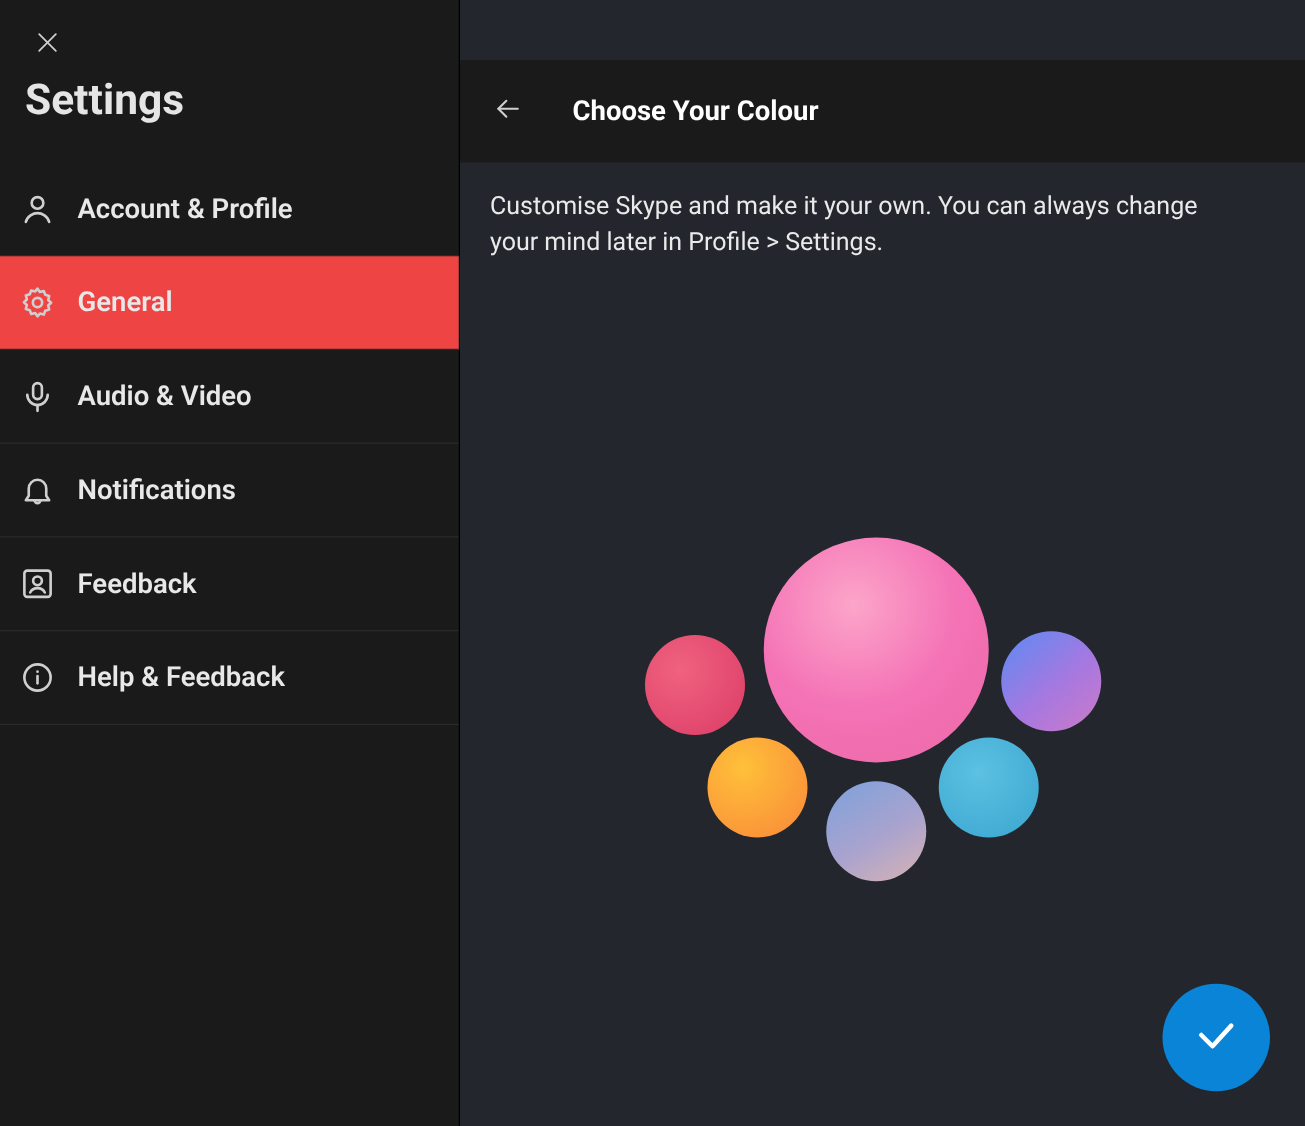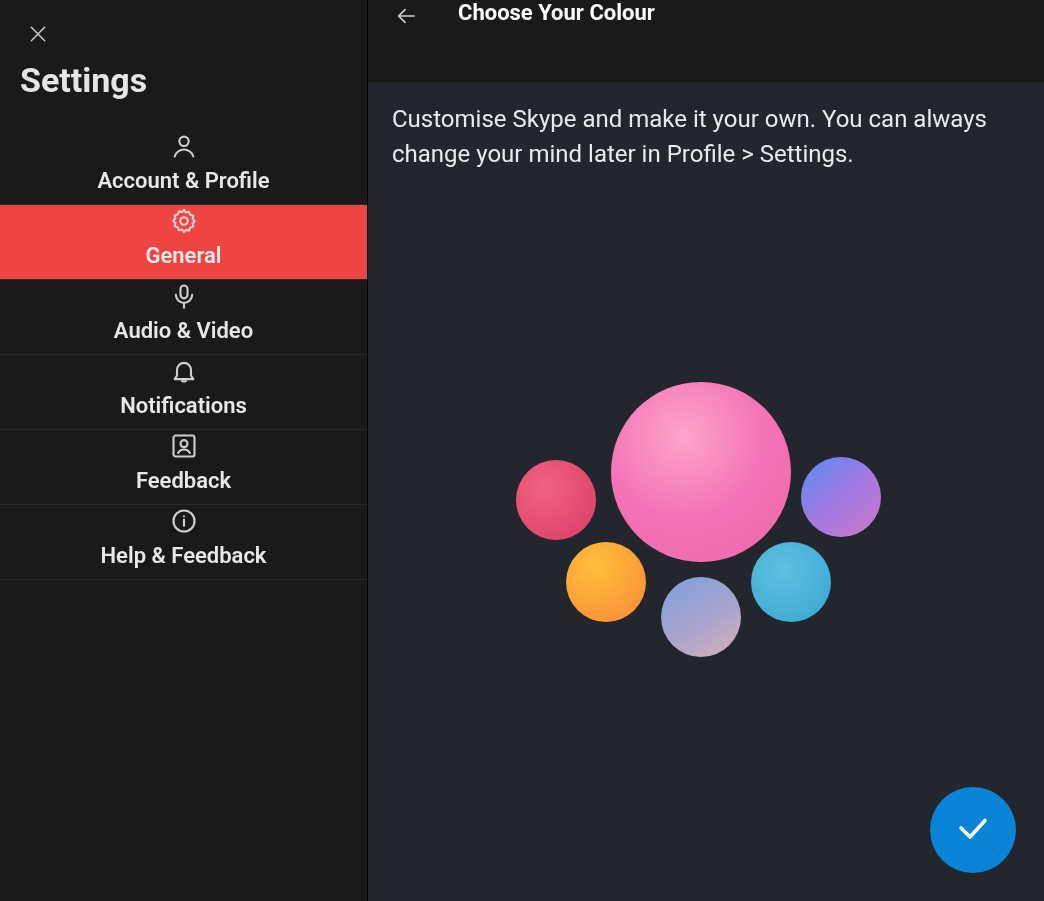--- a/index.html
+++ b/index.html
@@ -48,27 +48,26 @@
       color: #e5e5e5;
       padding-bottom: 18px;
     }
     .nav {
       display: flex;
       flex-direction: column;
     }
     .nav-item {
       display: flex;
       align-items: center;
-      gap: 6px;
+      gap: 16px;
       height: 75px;
       padding: 0 14px 0 14px;
       border-bottom: 1px solid #2a2a2a;
       cursor: pointer;
       color: #e6e6e6;
-      flex-direction: column;
     }
     .nav-item.active { background: #ef4444; }
     .nav-icon {
       width: 32px;
       height: 32px;
       display: flex;
       align-items: center;
       justify-content: center;
       color: #cfcfcf;
       flex-shrink: 0;
@@ -84,22 +83,24 @@
       flex: 1;
       background: #23262d;
       display: flex;
       flex-direction: column;
       position: relative;
     }
     .main-header {
       height: 82px;
       background: #1a1a1a;
       display: flex;
+      align-items: center;
       padding: 0 20px;
       gap: 34px;
+      margin-top: 48px;
     }
     .back-btn {
       width: 36px;
       height: 36px;
       display: flex;
       align-items: center;
       justify-content: center;
       cursor: pointer;
       color: #cfcfcf;
     }
@@ -108,21 +109,21 @@
       font-size: 22px;
       font-weight: 700;
       color: #fff;
     }
     .main-body {
       padding: 20px 24px;
       flex: 1;
       position: relative;
     }
     .description {
-      font-size: 24px;
+      font-size: 20px;
       line-height: 1.45;
       color: #eaeaea;
       max-width: 600px;
     }
     
     .bubbles {
       position: absolute;
       left: 50%;
       top: 360px;
       transform: translate(-50%, -20%);

